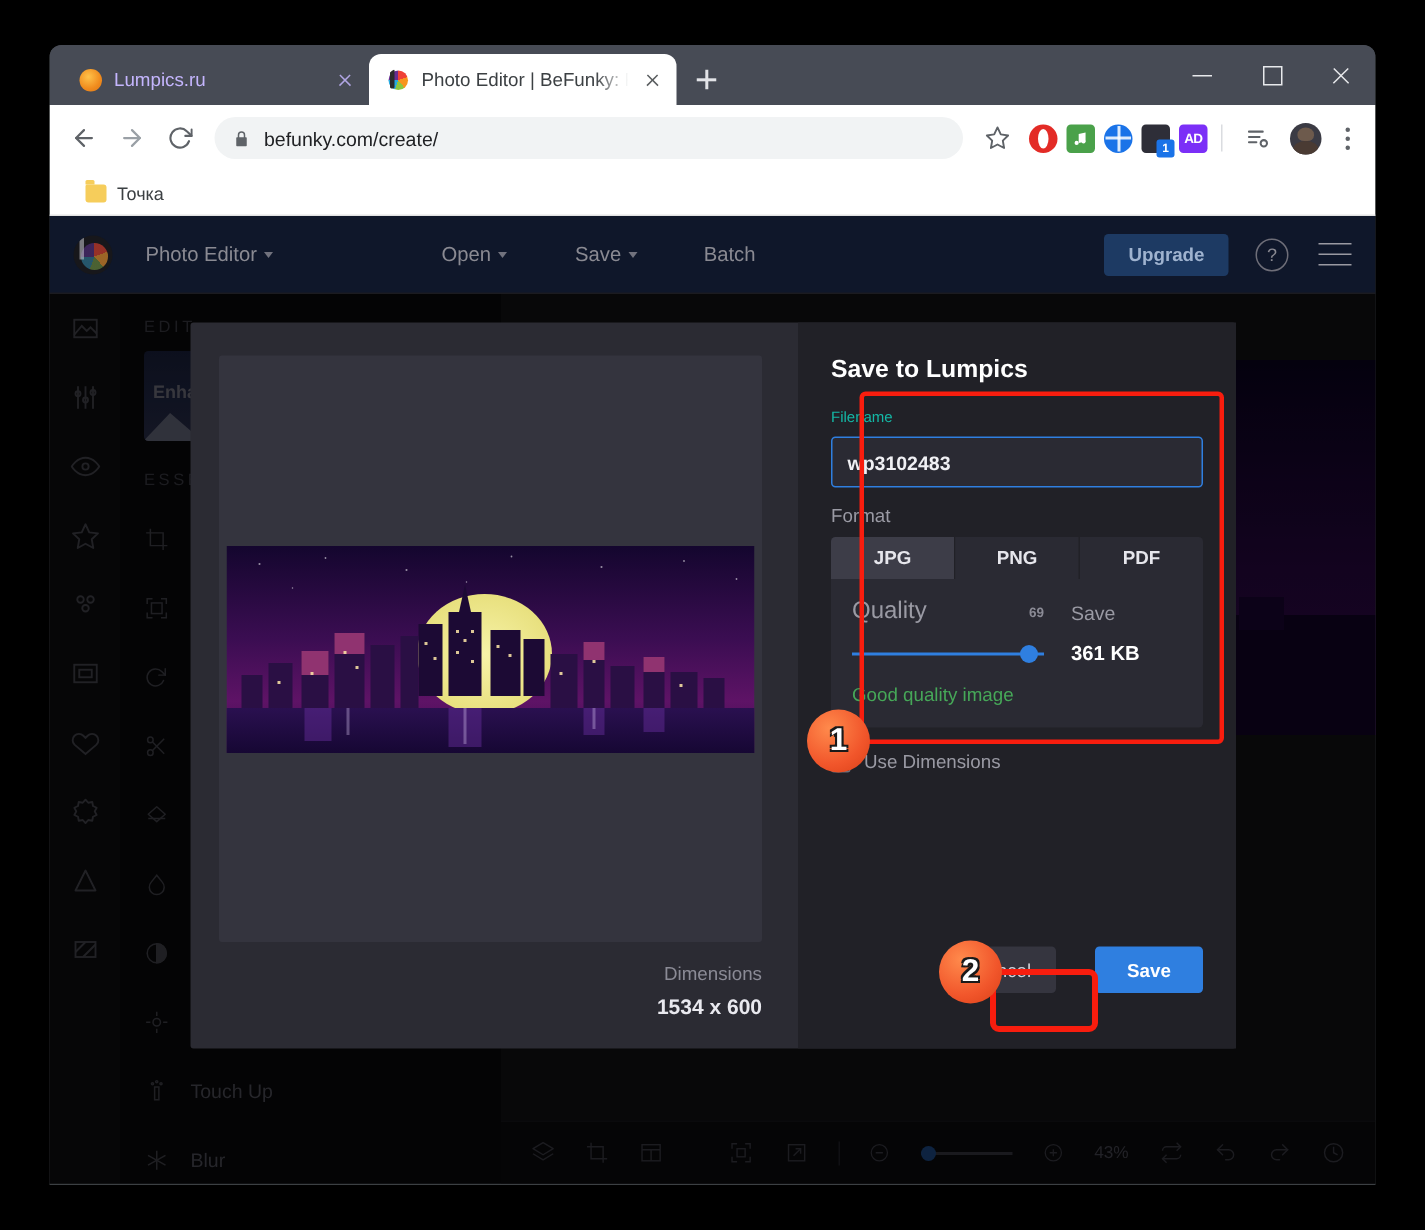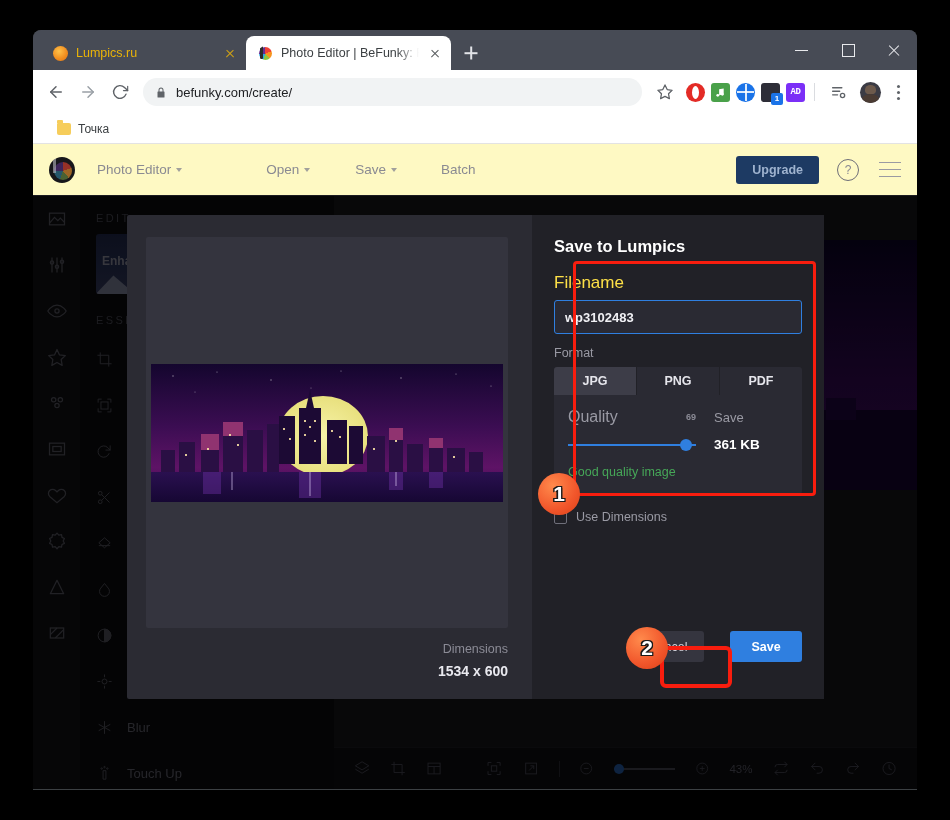--- a/index.html
+++ b/index.html
@@ -19,21 +19,21 @@
     overflow: hidden;
   }
   
   .tabstrip {
     position: relative; height: 40px; background: #474b55;
     display: flex; align-items: flex-end; padding-left: 8px;
   }
   .tab {
     position: relative; height: 34px; width: 205px;
     display: flex; align-items: center; gap: 8px;
-    padding: 0 8px 0 12px; font-size: 12px; color: #eab308;
+    padding: 0 8px 0 12px; font-size: 12px; color: #c4b5fd;
     border-radius: 8px 8px 0 0;
   }
   .tab.active { background: #fff; color: #3c4043; }
   .tab-favicon { width: 15px; height: 15px; flex: 0 0 15px; border-radius: 50%; position: relative; }
   .fav-lumpics { background: radial-gradient(circle at 40% 35%, #ffc24a 0%, #f08b1d 60%, #d9761a 100%); }
   .fav-befunky { background: #fff; overflow: hidden; }
   .fav-befunky::before {
     content: ""; position: absolute; inset: 1px; border-radius: 50%;
     background: conic-gradient(#ef4136 0deg 70deg, #f7941e 70deg 140deg, #8dc63f 140deg 200deg, #27aae1 200deg 270deg, #662d91 270deg 360deg);
   }
@@ -94,39 +94,39 @@
     content: ""; position: absolute; left: 8.5px; top: 1px; width: 2px; height: 17px; background: #fff; opacity:.85;
   }
   .ext-globe::after {
     content: ""; position: absolute; left: 1px; top: 8.5px; width: 17px; height: 2px; background: #fff; opacity:.85;
   }
   .ext-bag { background: #2e2e38; border-radius: 3px; }
   .ext-bag .bdg {
     position: absolute; right: -3px; bottom: -3px; width: 12px; height: 12px; border-radius: 2px;
     background: #1a73e8; color: #fff; font-size: 8px; line-height: 12px; text-align: center; font-weight: bold;
   }
-  .ext-ad { background: #7b2ff7; color: #fff; font-size: 9px; font-weight: bold; line-height: 19px; text-align: center; letter-spacing: -.5px; font-family: Liberation Mono, monospace; }
+  .ext-ad { background: #7b2ff7; color: #fff; font-size: 9px; font-weight: bold; line-height: 19px; text-align: center; letter-spacing: -.5px; }
   .tb-sep { width: 1px; height: 18px; background: #dadce0; margin: 0 3px; }
   .avatar { width: 21px; height: 21px; border-radius: 50%; background: #3b3b44; overflow: hidden; position: relative; }
   .avatar::before { content: ""; position: absolute; left: 5px; top: 3px; width: 11px; height: 9px; background: #6d5a4c; border-radius: 50% 50% 40% 40%; }
   .avatar::after { content: ""; position: absolute; left: 2px; top: 12px; width: 17px; height: 11px; background: #4a3b33; border-radius: 50% 50% 0 0; }
   .kebab { width: 22px; height: 26px; position: relative; }
   .kebab i { position: absolute; left: 10px; width: 3px; height: 3px; border-radius: 50%; background: #5f6368; }
   .kebab i:nth-child(1) { top: 6px; } .kebab i:nth-child(2) { top: 12px; } .kebab i:nth-child(3) { top: 18px; }
 
   
   .bookmarks { height: 30px; background: #fff; display: flex; align-items: center; padding: 0 24px; gap: 7px; border-bottom: 1px solid #e3e3e3; }
   .bm-folder { width: 14px; height: 12px; background: #f6cd5b; border-radius: 1px 2px 2px 2px; position: relative; }
   .bm-folder::before { content: ""; position: absolute; left: 0; top: -2.5px; width: 6px; height: 3px; background: #f6cd5b; border-radius: 1px 1px 0 0; }
   .bm-label { font-size: 12px; color: #3c4043; }
 
   
   .app { position: relative; height: 645px; background: #0b0b0d; }
   .app-header {
-    height: 52px; background: #fef9c3; display: flex; align-items: center; padding: 0 16px;
+    height: 52px; background: #0f172a; display: flex; align-items: center; padding: 0 16px;
     border-bottom: 1px solid #1b1b20;
   }
   .logo { width: 26px; height: 26px; border-radius: 50%; position: relative; overflow: hidden; background: #17171b; }
   .logo::before {
     content: ""; position: absolute; left: 5px; top: 5px; width: 18px; height: 18px; border-radius: 50%;
     background: conic-gradient(#c0392b 0deg 70deg, #c87f2a 70deg 140deg, #5c7a3a 140deg 200deg, #2a6b86 200deg 270deg, #4a2a70 270deg 360deg);
     opacity: .75;
   }
   .logo::after { content: ""; position: absolute; left: 4px; top: 1px; width: 2.5px; height: 15px; background: #c9c9cf; opacity: .55; }
   .menu-item { font-size: 13.5px; color: #8a8a92; display: flex; align-items: center; gap: 5px; }
@@ -174,21 +174,21 @@
   }
   .modal-left { width: 433px; padding: 22px 24px 0 19px; display: flex; flex-direction: column; }
   .preview-box { flex: 1; background: #34343e; border-radius: 2px; display: flex; align-items: center; justify-content: center; }
   .preview-img { width: 352px; height: 138px; }
   .dim-wrap { padding: 14px 0 20px 0; text-align: right; }
   .dim-label { font-size: 12.5px; color: #8b8b96; }
   .dim-value { font-size: 14px; color: #e9e9ef; font-weight: bold; margin-top: 7px; }
 
   .modal-right { flex: 1; background: #212127; padding: 22px 22px 0 22px; position: relative; }
   .modal-title { font-size: 16.5px; color: #fff; font-weight: bold; margin-bottom: 17px; }
-  .field-label { font-size: 17px; color: #fde047; margin-bottom: 7px; }
+  .field-label { font-size: 10px; color: #14b8a6; margin-bottom: 7px; }
   .filename-input {
     width: 100%; height: 34px; background: #2a2a33; border: 1.4px solid #2f7fe0; border-radius: 3px;
     color: #f0f0f4; font-size: 13px; font-weight: bold; padding: 0 10px; display: flex; align-items: center;
   }
   .format-label { font-size: 12.5px; color: #9a9aa4; margin: 12px 0 7px; }
   .format-tabs { display: flex; border-radius: 3px 3px 0 0; overflow: hidden; }
   .fmt {
     flex: 1; height: 28px; background: #2a2a33; color: #e6e6ec; font-size: 12.5px; font-weight: bold;
     display: flex; align-items: center; justify-content: center; border-right: 1px solid #212127;
   }
@@ -321,21 +321,21 @@
     </div>
 
     <div class="app">
 
       <div class="app-header">
         <span class="logo"></span>
         <span class="menu-item" style="margin-left:22px">
           <span>Photo Editor</span>
           <span class="caret"></span>
         </span>
-        <span class="menu-item" style="margin-left:84px">
+        <span class="menu-item" style="margin-left:112px">
           <span>Open</span>
           <span class="caret"></span>
         </span>
         <span class="menu-item" style="margin-left:45px">
           <span>Save</span>
           <span class="caret"></span>
         </span>
         <span class="menu-item" style="margin-left:44px">
           <span>Batch</span>
         </span>
@@ -481,34 +481,34 @@
                 <circle cx="12" cy="12" r="3.5"></circle>
                 <line x1="12" y1="2" x2="12" y2="6"></line>
                 <line x1="12" y1="18" x2="12" y2="22"></line>
                 <line x1="2" y1="12" x2="6" y2="12"></line>
                 <line x1="18" y1="12" x2="22" y2="12"></line>
               </svg>
             <span class="tl-label">Sharpen Focus</span>
           </div>
           <div class="tool-row">
             <svg width="17" height="17" viewBox="0 0 24 24" fill="none" stroke="currentColor" stroke-width="1.4">
-                <line x1="12" y1="3" x2="12" y2="21"></line>
-                <line x1="3.8" y1="7.5" x2="20.2" y2="16.5"></line>
-                <line x1="3.8" y1="16.5" x2="20.2" y2="7.5"></line>
-              </svg>
-            <span class="tl-label">Blur</span>
-          </div>
-          <div class="tool-row">
-            <svg width="17" height="17" viewBox="0 0 24 24" fill="none" stroke="currentColor" stroke-width="1.4">
                 <path d="M10 8h4v12h-4z"></path>
                 <circle cx="8" cy="5" r="1"></circle>
                 <circle cx="16" cy="5" r="1"></circle>
                 <circle cx="12" cy="3" r="1"></circle>
               </svg>
             <span class="tl-label">Touch Up</span>
+          </div>
+          <div class="tool-row">
+            <svg width="17" height="17" viewBox="0 0 24 24" fill="none" stroke="currentColor" stroke-width="1.4">
+                <line x1="12" y1="3" x2="12" y2="21"></line>
+                <line x1="3.8" y1="7.5" x2="20.2" y2="16.5"></line>
+                <line x1="3.8" y1="16.5" x2="20.2" y2="7.5"></line>
+              </svg>
+            <span class="tl-label">Blur</span>
           </div>
 
         </div>
 
         <div class="canvas">
           <svg class="canvas-img" viewBox="0 0 640 250" preserveAspectRatio="none">
             <defs>
               <linearGradient id="csky" x1="0" y1="0" x2="0" y2="1">
                 <stop offset="0%" stop-color="#0a0320"></stop>
                   <stop offset="55%" stop-color="#2a0845"></stop>

